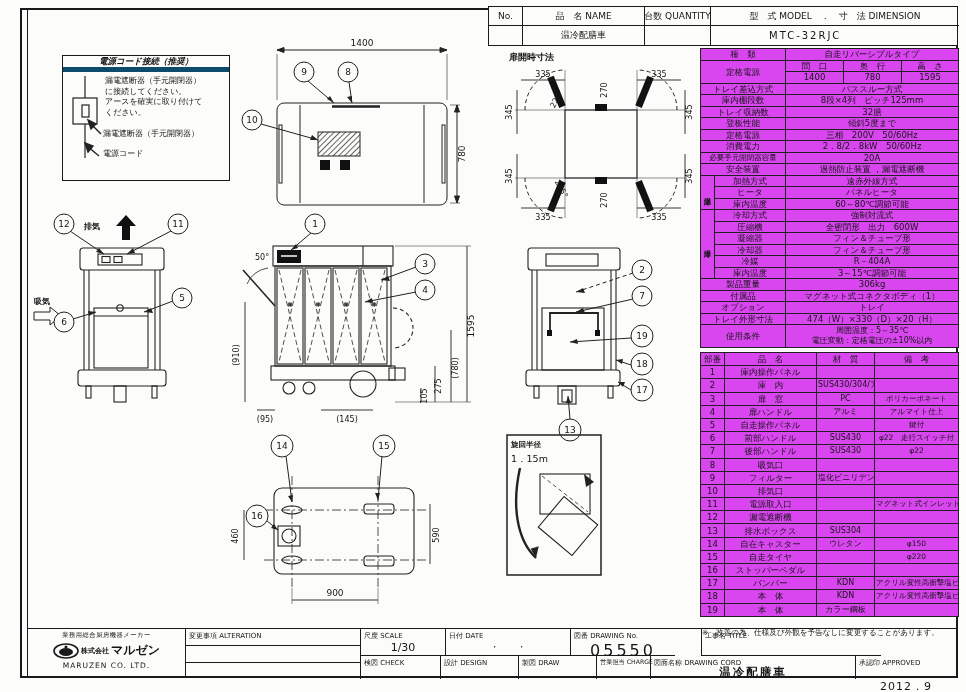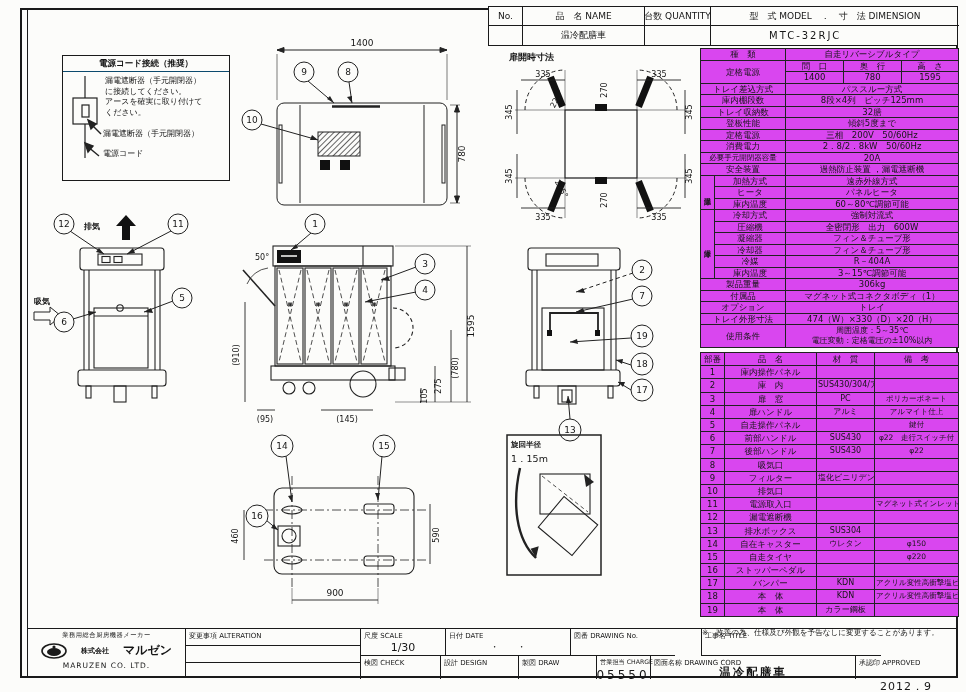--- a/index.html
+++ b/index.html
@@ -29,22 +29,22 @@
   .grp{writing-mode:vertical-rl;text-orientation:upright;font-size:7.5px;line-height:13px;padding:0;letter-spacing:0;}
   .pre{white-space:pre-line;line-height:10px;font-size:8px;}
   .parts{position:absolute;left:700px;top:352px;width:258px;}
   .parts tr{height:13.2px;}
   .parts .rmk{font-size:7.5px;}
   .parts .mat{font-size:8px;}
   .note{position:absolute;left:702px;top:628px;width:256px;font-size:7.6px;white-space:nowrap;}
 
   
   .pnote{position:absolute;left:62px;top:55px;width:168px;height:126px;border:1.5px solid #1a1a1a;}
-  .pnote-title{height:16px;border-bottom:1px solid #0c4a6e;font-size:8.5px;font-weight:bold;
-               display:flex;align-items:center;justify-content:center;}
+  .pnote-title{height:16px;border-bottom:5px solid #0c4a6e;font-size:8.5px;font-weight:bold;
+               display:flex;align-items:center;justify-content:center;font-style:italic;}
   .pnote-body{position:absolute;left:42px;top:20px;width:124px;font-size:8px;line-height:10.5px;white-space:pre-line;}
   .pnote-l1{position:absolute;left:40px;top:72px;font-size:8px;white-space:nowrap;}
   .pnote-l2{position:absolute;left:40px;top:92px;font-size:8px;}
   .pnote svg{position:absolute;left:0;top:16px;}
 
   
   .dw{position:absolute;}
   svg text{font-family:"DejaVu Sans",sans-serif;fill:#151515;}
   .dim{font-size:9px;}
   .dims{font-size:8px;}
@@ -54,21 +54,21 @@
 
   
   .tblock{position:absolute;left:28px;top:628px;width:930px;height:50px;border-top:1.5px solid #1a1a1a;font-size:7px;}
   .tb{position:absolute;border-left:1px solid #1a1a1a;height:100%;}
   .tb .lab{position:absolute;left:3px;top:2px;white-space:nowrap;}
   .tb .val{position:absolute;left:0;right:0;top:12px;text-align:center;}
   .row1{top:0;height:27px;border-bottom:1px solid #1a1a1a;}
   .row2{top:27px;height:23px;}
   .tb-logo{position:absolute;left:0;top:0;width:157px;height:100%;text-align:center;}
   .tagline{font-size:6.3px;margin-top:2px;letter-spacing:0.5px;}
-  .company{font-size:12px;font-weight:bold;margin-top:2px;display:flex;align-items:center;justify-content:center;gap:14px;}
+  .company{font-size:12px;font-weight:bold;margin-top:2px;display:flex;align-items:center;justify-content:center;gap:2px;}
   .company .kk{font-size:7px;font-weight:bold;}
   .company-en{font-size:7.5px;letter-spacing:1px;margin-top:2px;}
   .alt-line{position:absolute;left:0;right:0;border-top:1px solid #1a1a1a;}
   .issue-date{position:absolute;left:880px;top:679px;font-size:11px;letter-spacing:1px;}
 </style>
 </head>
 <body>
 
 <div class="sheet">
   <div class="frame"></div>
@@ -733,21 +733,21 @@
     <div class="tb row1" style="left:332px;width:85px;">
       <div class="lab">尺度  SCALE</div>
       <div class="val" style="font-size:11px;">1/30</div>
     </div>
     <div class="tb row1" style="left:417px;width:125px;">
       <div class="lab">日付  DATE</div>
       <div class="val" style="font-size:9px;">・　　・</div>
     </div>
     <div class="tb row1" style="left:542px;width:105px;">
       <div class="lab">図番  DRAWING No.</div>
-      <div class="val" style="font-size:12px;letter-spacing:3px;margin-top:27px;">05550</div>
+      <div class="val" style="font-size:16px;letter-spacing:3px;">05550</div>
     </div>
     <div class="tb row1" style="left:673px;width:180px;">
       <div class="lab">工事名  TITLE</div>
     </div>
     <div class="tb row2" style="left:332px;width:80px;">
       <div class="lab">検図  CHECK</div>
     </div>
     <div class="tb row2" style="left:412px;width:78px;">
       <div class="lab">設計  DESIGN</div>
     </div>

